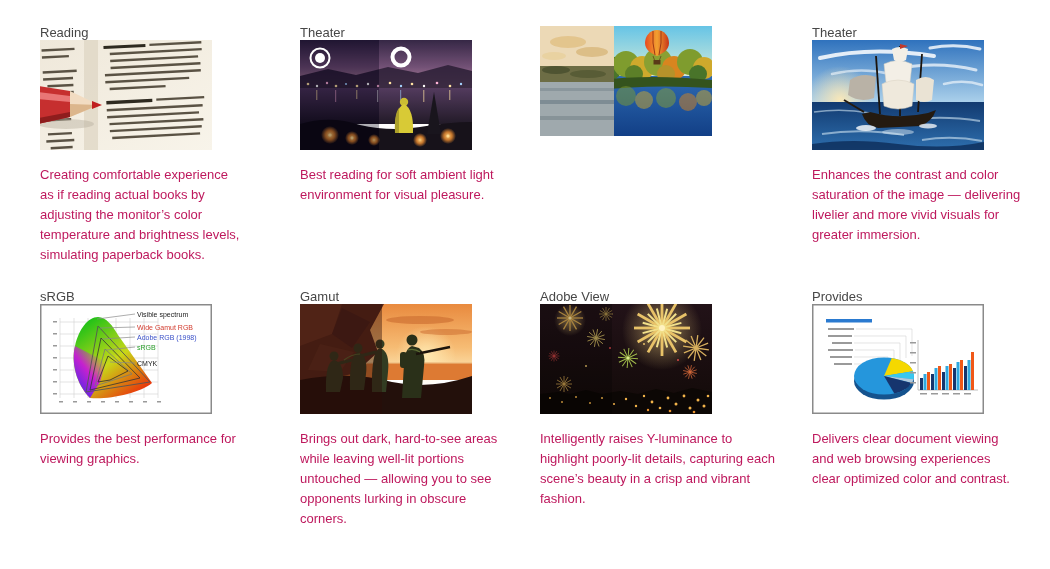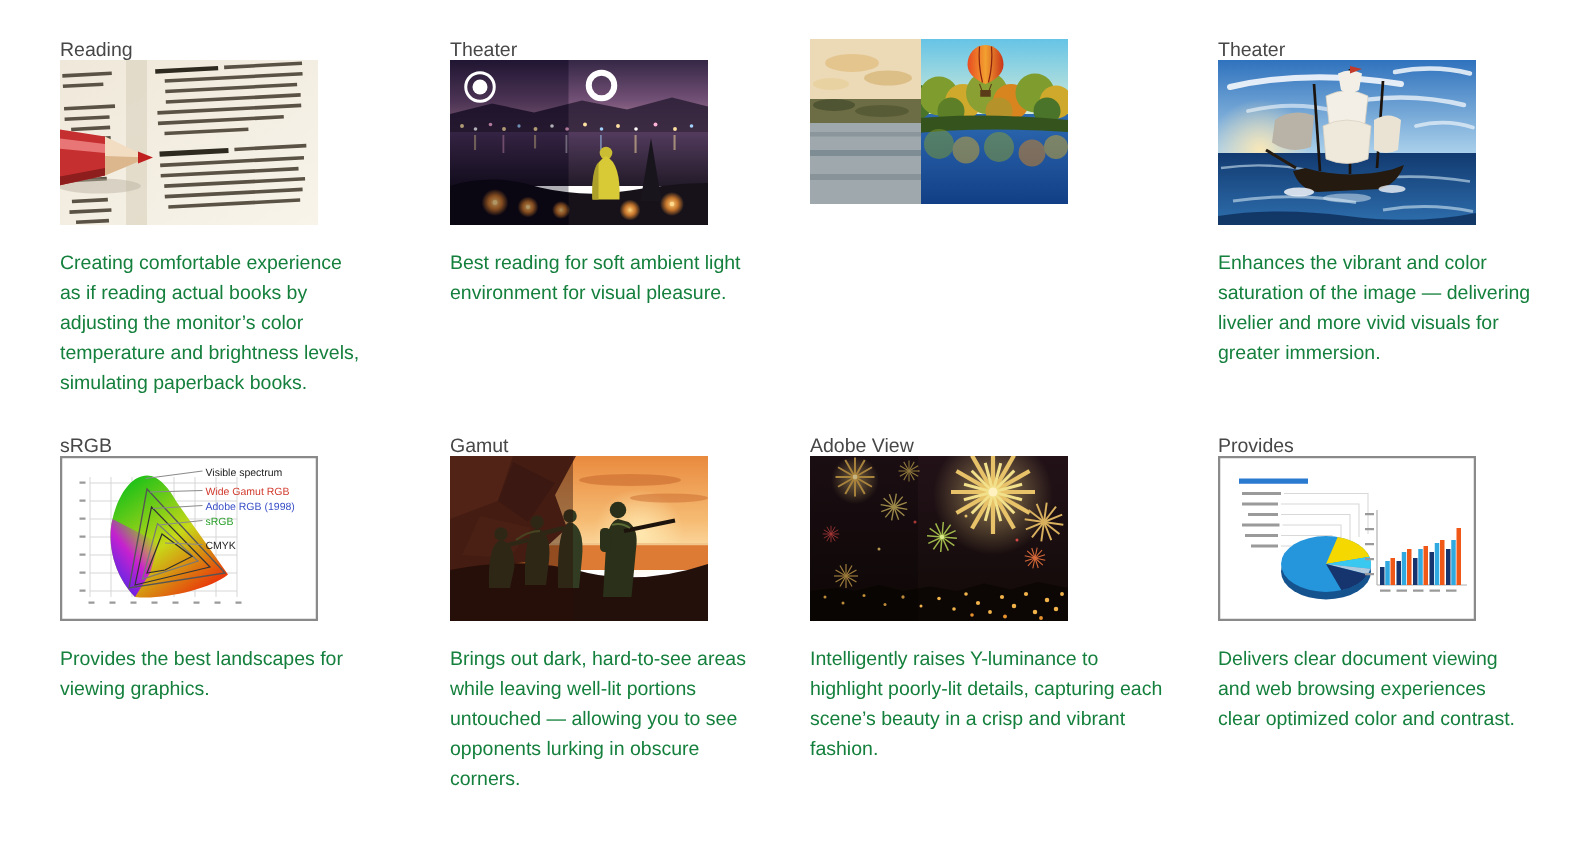--- a/index.html
+++ b/index.html
@@ -2,21 +2,21 @@
 <html><head>
 <meta charset="utf-8">
 <style>
   html,body{margin:0;padding:0;background:#ffffff;}
   body{width:1050px;height:569px;overflow:hidden;font-family:"Liberation Sans",sans-serif;-webkit-font-smoothing:antialiased;}
   .grid{margin:26px 0 0 40px;display:grid;grid-template-columns:240px 220px 252px 230px;column-gap:20px;row-gap:25px;}
   .card{display:block;}
   .card-title{margin:0;font-size:13px;font-weight:400;line-height:14px;color:#474747;}
   .thumb{width:172px;height:110px;margin-top:0;position:relative;}
   .thumb svg{display:block;width:172px;height:110px;}
-  .card-desc{margin:15px 0 0 0;font-size:13px;line-height:20px;color:#15803d;}
+  .card-desc{margin:15px 0 0 0;font-size:13px;line-height:20px;color:#be185d;}
   svg text.lbl{font-family:"Liberation Sans",sans-serif;font-size:7px;}
 </style>
 </head>
 <body>
 
 <div class="grid">
 
   <section class="card">
     <h3 class="card-title">Reading</h3>
     <div class="thumb">
@@ -260,21 +260,21 @@
           <path d="M80,9 Q88,5 96,9 L94,20 Q87,24 82,20 Z" fill="#f3efe6"></path>
           <path d="M104,40 Q114,34 122,40 L120,60 Q112,64 104,60 Z" fill="#eae3d4"></path>
           <polygon points="88,4 88,9 96,6" fill="#c23a2a"></polygon>
           <path d="M50,74 Q54,86 66,88 L108,86 Q120,82 124,70 L116,73 Q86,80 58,72 Z" fill="#241a10"></path>
           <ellipse cx="54" cy="88" rx="10" ry="3" fill="#ffffff" opacity="0.8"></ellipse>
           <ellipse cx="116" cy="86" rx="9" ry="2.6" fill="#ffffff" opacity="0.75"></ellipse>
           <ellipse cx="86" cy="92" rx="16" ry="3" fill="#dceaf4" opacity="0.5"></ellipse>
         </g>
       </svg>
     </div>
-    <p class="card-desc" style="max-width:215px">Enhances the vibrant and color saturation of the image — delivering livelier and more vivid visuals for greater immersion.</p>
+    <p class="card-desc" style="max-width:215px">Enhances the contrast and color saturation of the image — delivering livelier and more vivid visuals for greater immersion.</p>
   </section>
 
   <section class="card">
     <h3 class="card-title">sRGB</h3>
     <div class="thumb">
       <svg viewBox="0 0 172 110">
         <defs>
           <linearGradient id="cieGR" x1="0.2" y1="0" x2="0.9" y2="1">
             <stop offset="0" stop-color="#18c018"></stop>
               <stop offset="0.5" stop-color="#c8d818"></stop>
@@ -338,21 +338,21 @@
           <line x1="66" y1="46" x2="95" y2="43"></line>
           <line x1="70" y1="58" x2="95" y2="59"></line>
         </g>
         <text x="97" y="13" class="lbl" fill="#222222">Visible spectrum</text>
         <text x="97" y="26" class="lbl" fill="#d23b2e">Wide Gamut RGB</text>
         <text x="97" y="36" class="lbl" fill="#3a50c8">Adobe RGB (1998)</text>
         <text x="97" y="46" class="lbl" fill="#2ba02b">sRGB</text>
         <text x="97" y="62" class="lbl" fill="#222222">CMYK</text>
       </svg>
     </div>
-    <p class="card-desc" style="max-width:198px">Provides the best landscapes for viewing graphics.</p>
+    <p class="card-desc" style="max-width:198px">Provides the best performance for viewing graphics.</p>
   </section>
 
   <section class="card">
     <h3 class="card-title">Gamut</h3>
     <div class="thumb">
       <svg viewBox="0 0 172 110">
         <defs>
           <linearGradient id="gmSky" x1="0" y1="0" x2="0" y2="1">
             <stop offset="0" stop-color="#e98a3e"></stop>
               <stop offset="0.7" stop-color="#f6bc74"></stop>

